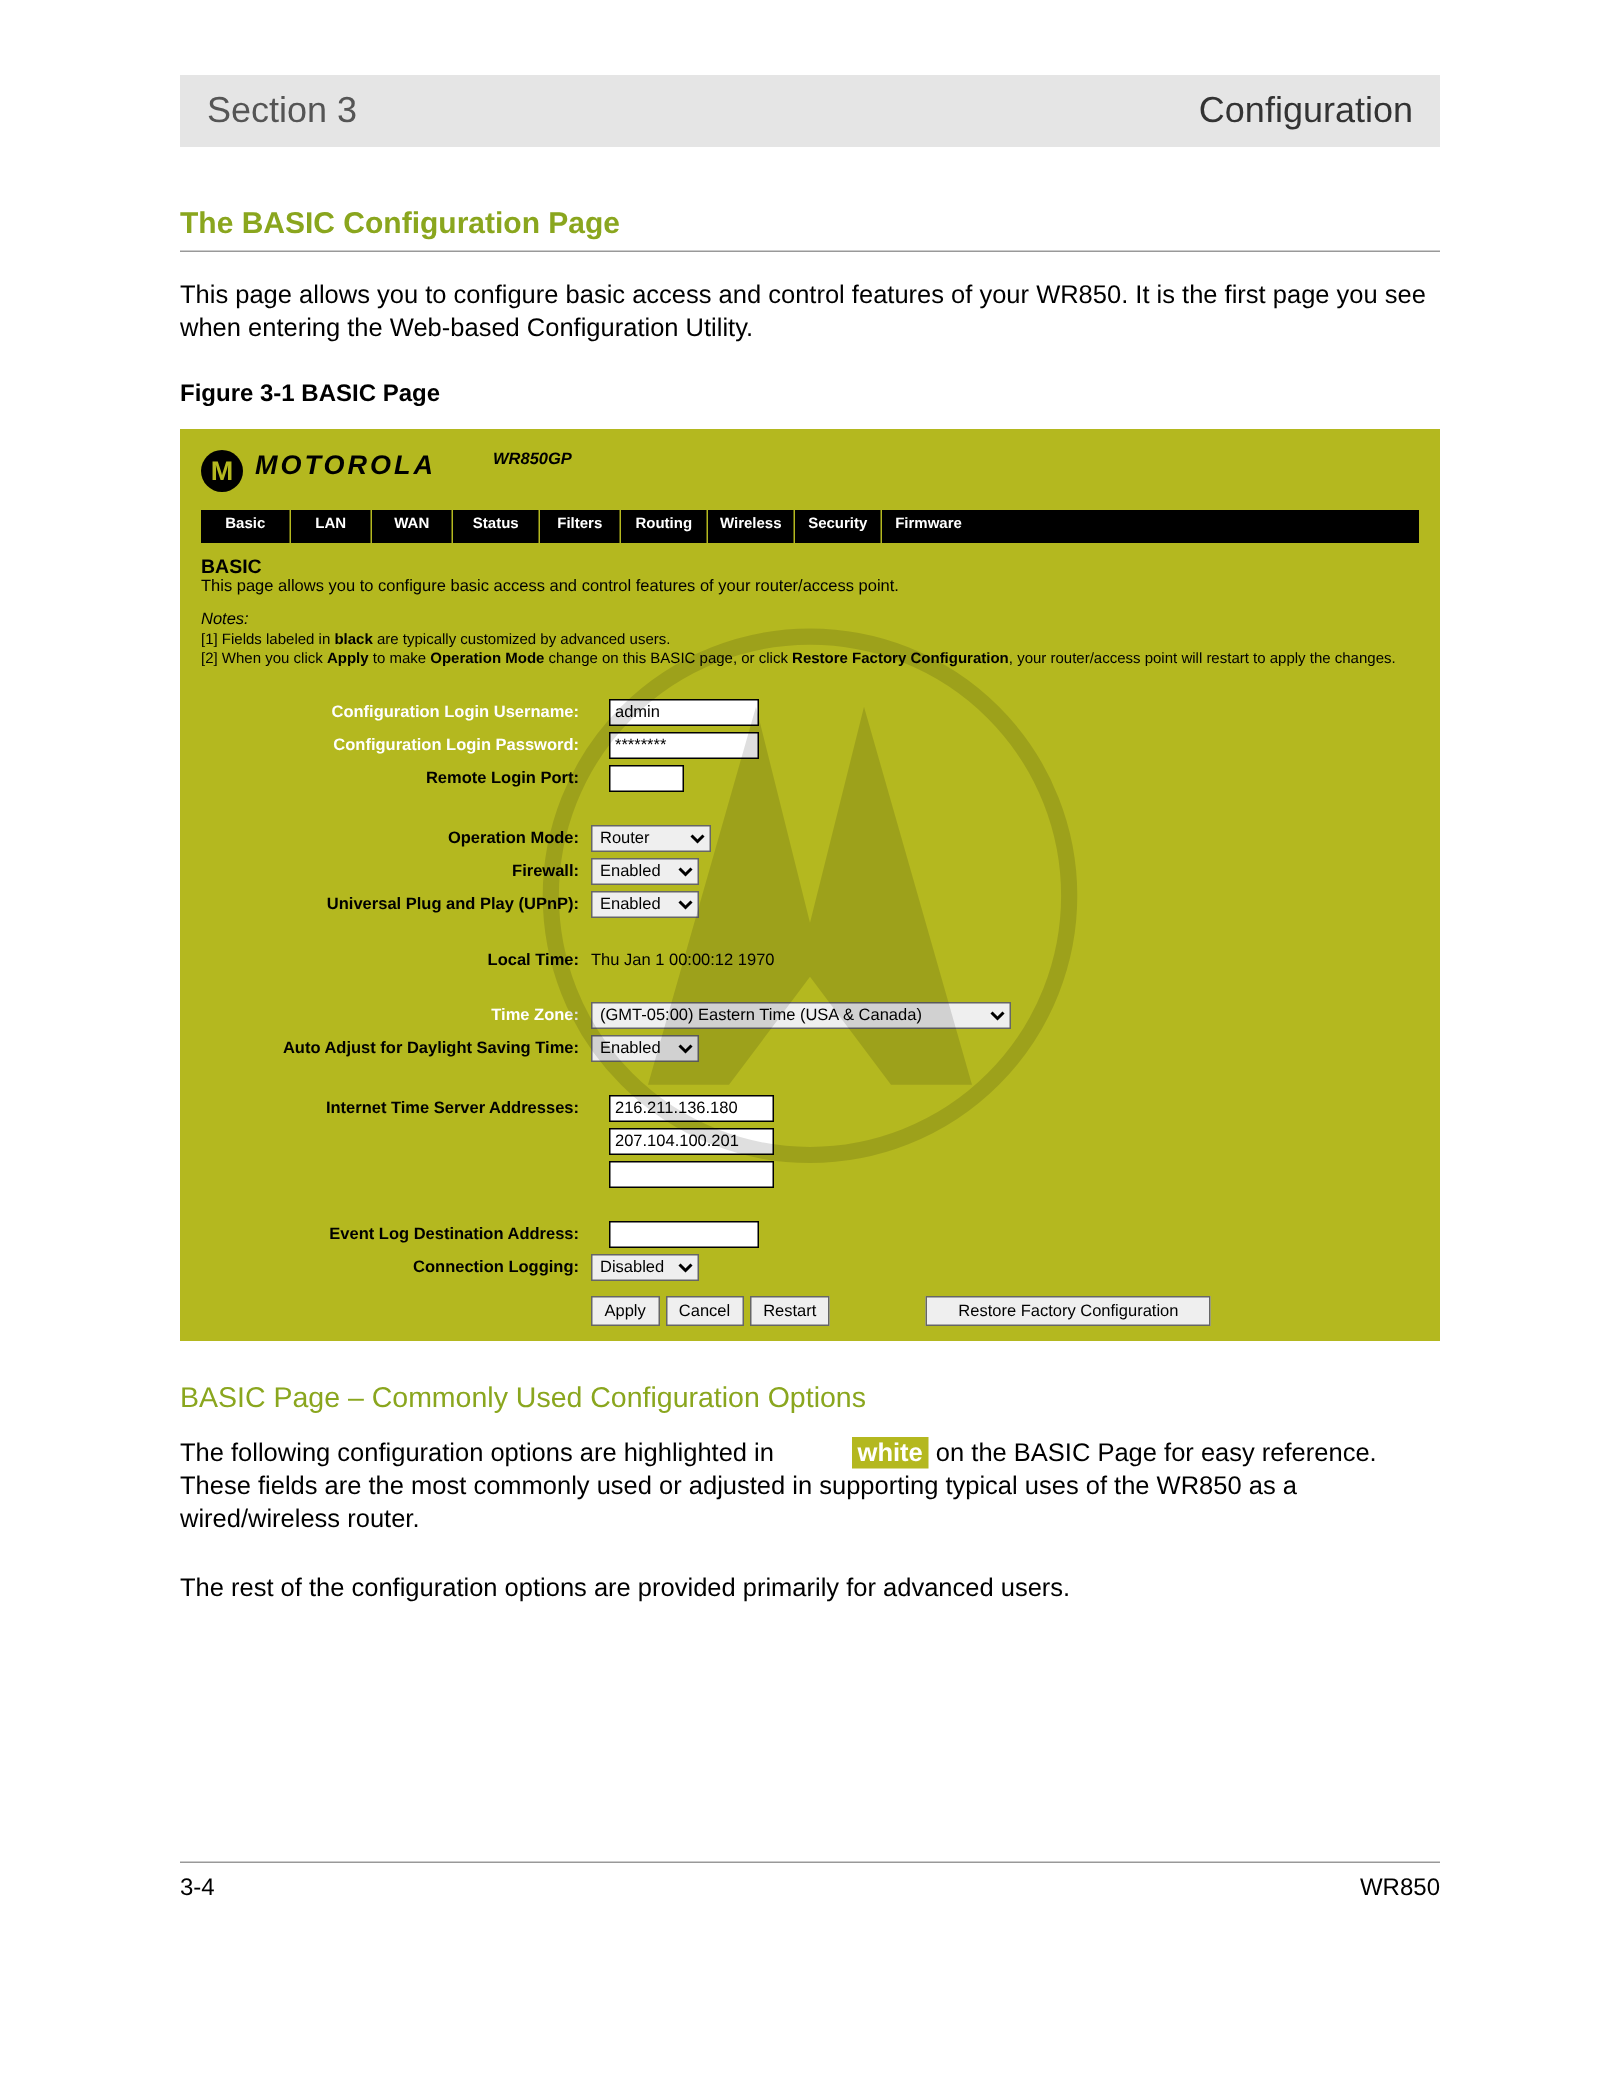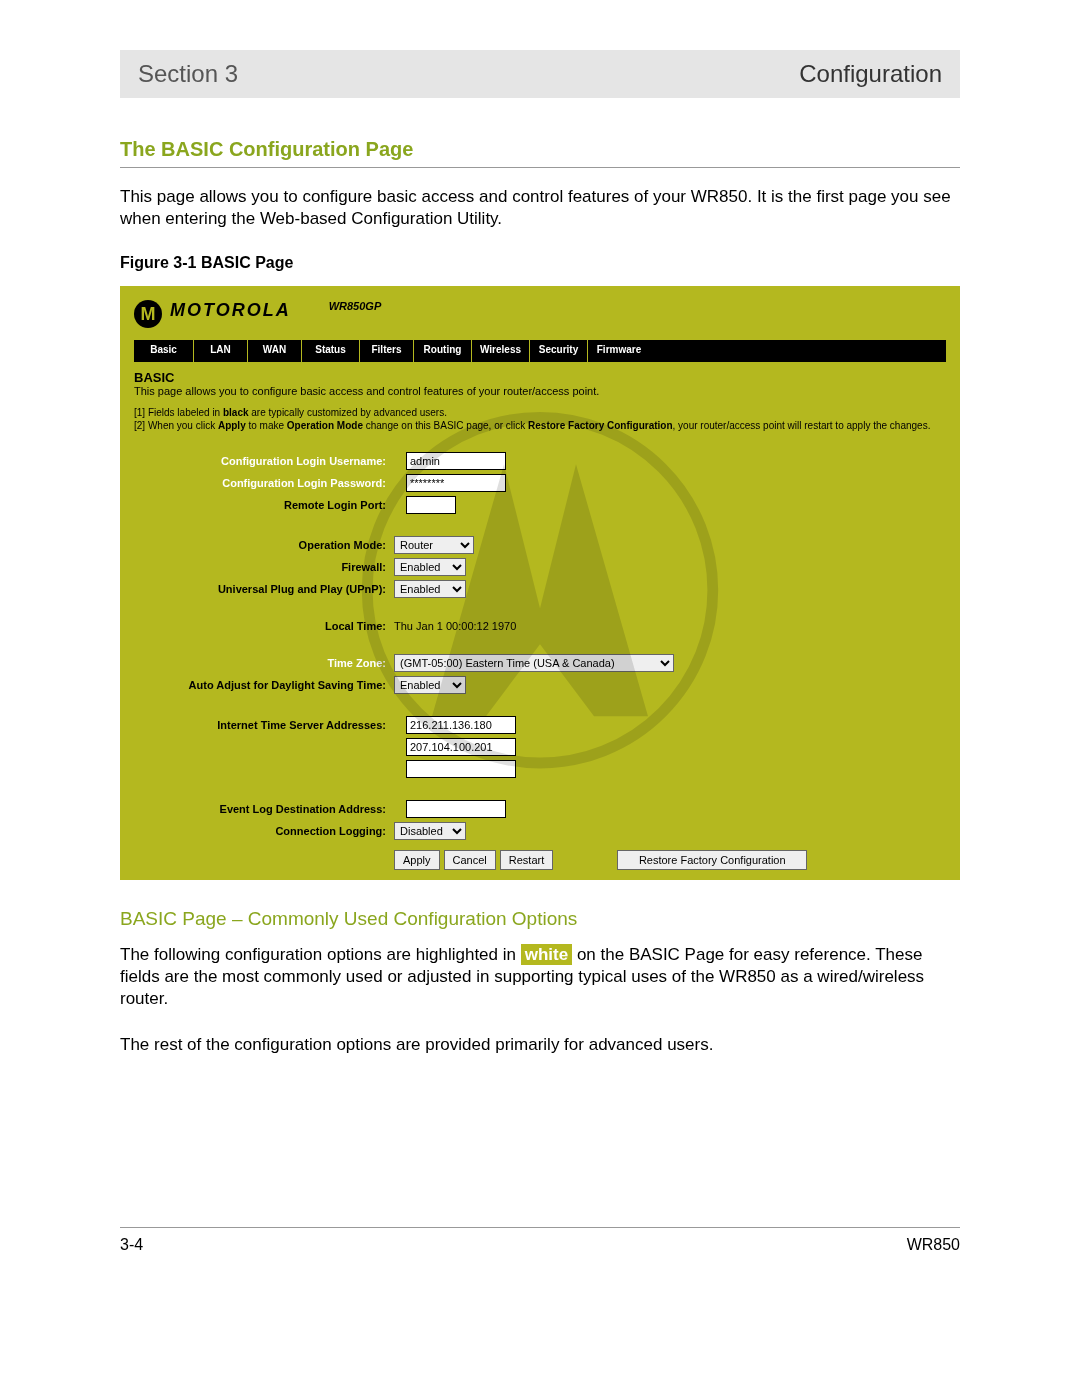--- a/index.html
+++ b/index.html
@@ -201,20 +201,21 @@
     color: #8aa61e;
     font-size: 19px;
     margin-top: 28px;
     margin-bottom: 14px;
   }
   .white-chip {
     background: #b4b81f;
     color: #fff;
     font-weight: bold;
     padding: 1px 4px;
+    margin-left: 47px;
   }
   .footer {
     display: flex;
     justify-content: space-between;
     font-size: 16px;
     margin-top: 170px;
     border-top: 1px solid #999;
     padding-top: 8px;
   }
   .batwing-watermark {
@@ -266,20 +267,21 @@
       <div class="nav-tab filters">Filters</div>
       <div class="nav-tab routing">Routing</div>
       <div class="nav-tab wireless">Wireless</div>
       <div class="nav-tab security">Security</div>
       <div class="nav-tab firmware">Firmware</div>
     </div>
 
     <div class="section-title">BASIC</div>
     <div class="desc-line">This page allows you to configure basic access and control features of your router/access point.</div>
 
+    <div class="notes">Notes:</div>
     <div class="note-line">
       <span>[1] Fields labeled in </span><b>black</b><span> are typically customized by advanced users.</span>
     </div>
     <div class="note-line">
       <span>[2] When you click </span><b>Apply</b><span> to make </span><b>Operation Mode</b><span> change on this BASIC page, or click </span><b>Restore Factory Configuration</b><span>, your router/access point will restart to apply the changes.</span>
     </div>
 
     <div class="form-grid">
       <div class="form-row">
         <div class="label-cell white">Configuration Login Username:</div>

